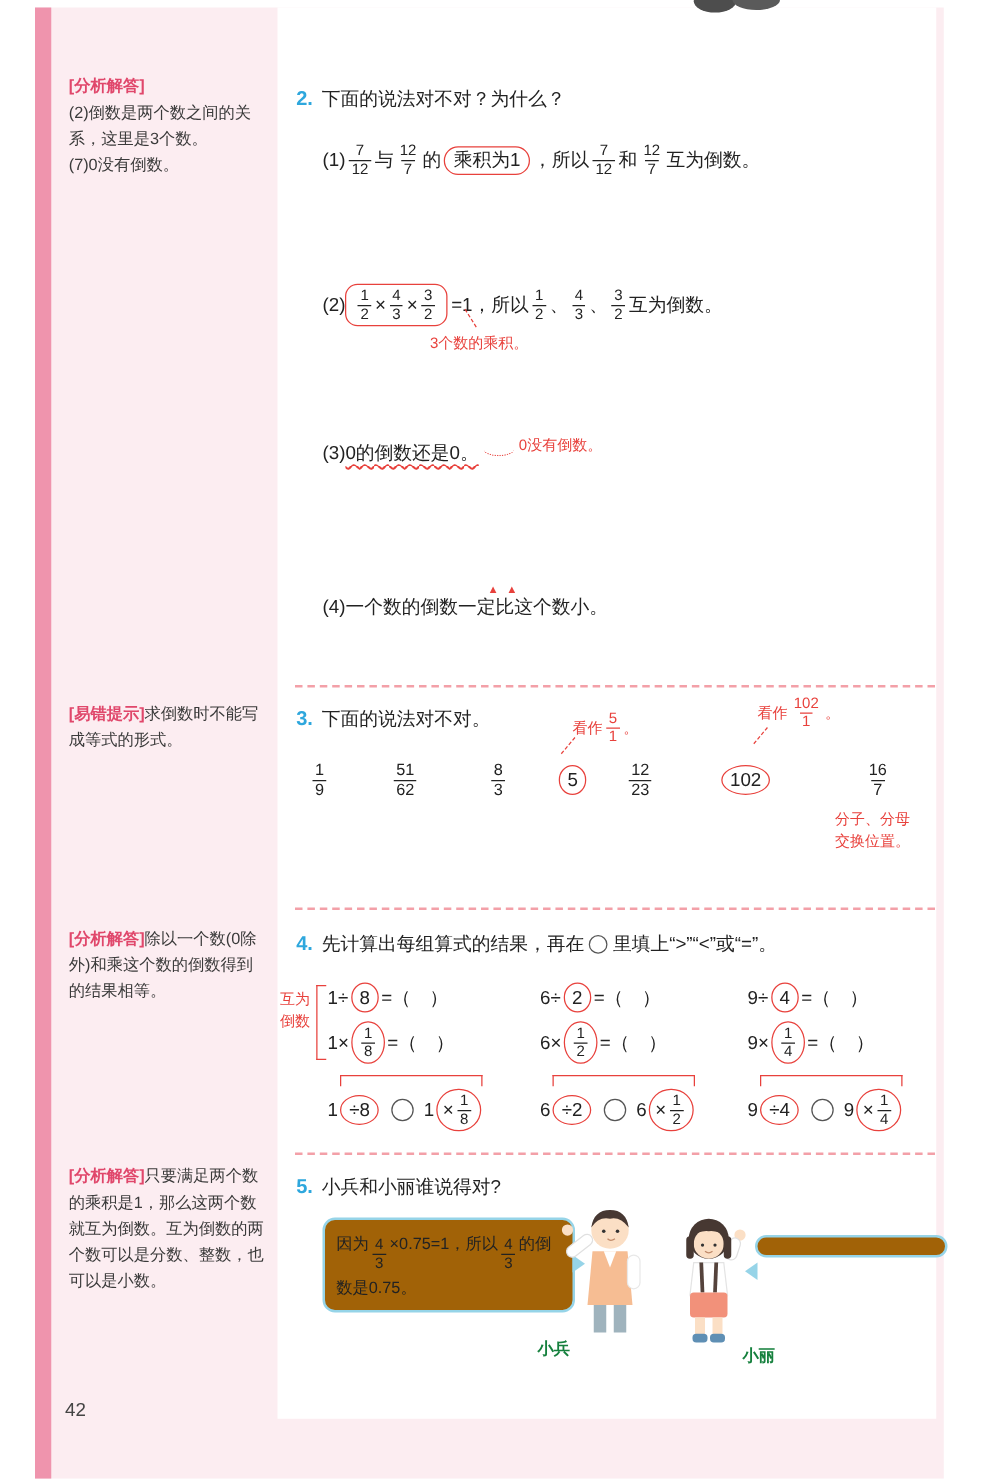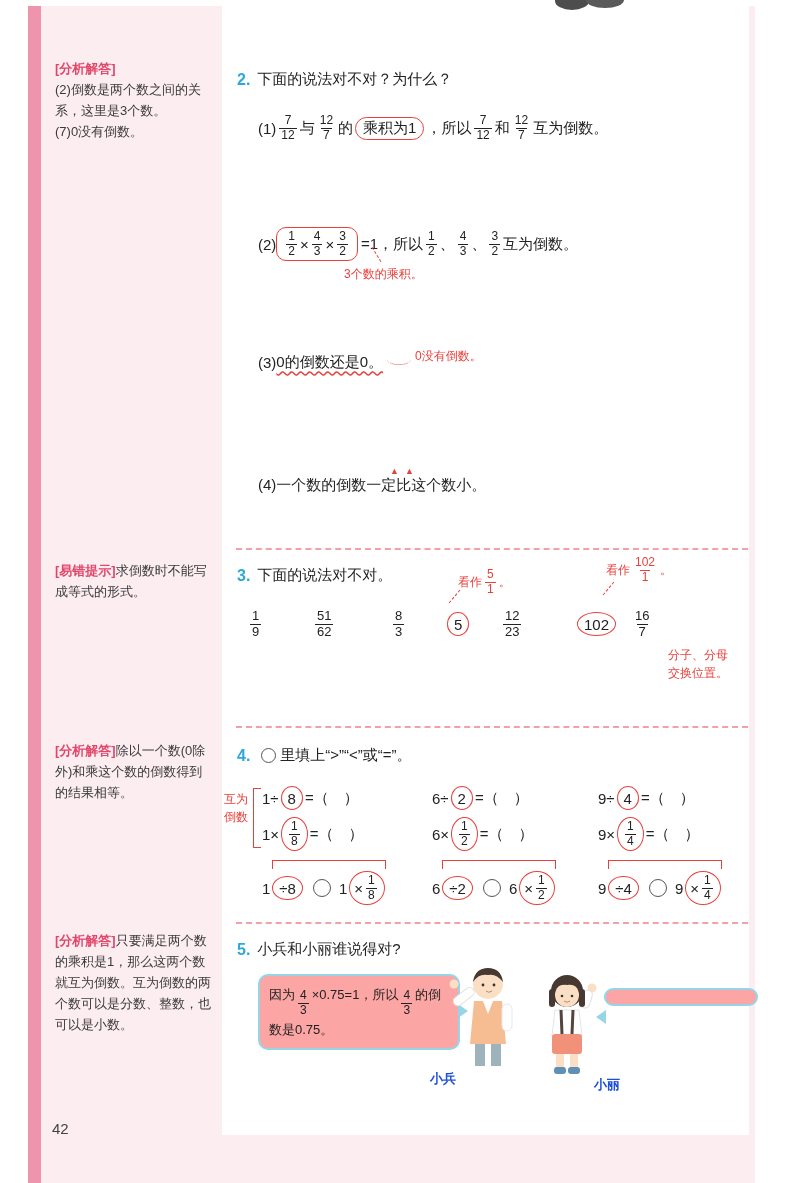--- a/index.html
+++ b/index.html
@@ -45,25 +45,25 @@
   .lbracket{position:absolute;width:7px;height:58px;border:1.6px solid #e8413c;border-right:none;}
   .g{position:absolute;width:170px;height:132px;}
   .grow{position:absolute;left:0;display:flex;align-items:center;height:36px;font-size:15px;white-space:nowrap;}
   .tbracket{position:absolute;height:8px;border:1.6px solid #e8413c;border-bottom:none;}
   .ocircle{width:16px;height:16px;border:1.3px solid #555;border-radius:50%;margin:0 8px;flex:none;display:inline-block;}
   .tcircle{display:inline-block;width:13px;height:13px;border:1.2px solid #555;border-radius:50%;margin:0 4px;flex:none;}
 
   .q3n{position:absolute;height:36px;display:flex;align-items:center;font-size:15px;}
   .q3n .frac{font-size:13px;}
 
-  .bubble{position:absolute;background:#fca5a5;border:2px solid #96d4e8;border-radius:10px;padding:7px 9px;font-size:13px;line-height:1.8;color:#222;}
+  .bubble{position:absolute;background:#a16207;border:2px solid #96d4e8;border-radius:10px;padding:7px 9px;font-size:13px;line-height:1.8;color:#222;}
   .tail-r{position:absolute;right:-10px;top:28px;width:0;height:0;border-top:7px solid transparent;border-bottom:7px solid transparent;border-left:10px solid #96d4e8;}
   .tail-l{position:absolute;left:-10px;top:20px;width:0;height:0;border-top:7px solid transparent;border-bottom:7px solid transparent;border-right:10px solid #96d4e8;}
   .figure{position:absolute;}
-  .pname{position:absolute;font-size:13px;color:#1d4ed8;font-weight:bold;}
+  .pname{position:absolute;font-size:13px;color:#15803d;font-weight:bold;}
 </style>
 </head>
 <body>
 
 <div class="page-bg"></div>
 <div class="spine"></div>
 <div class="panel"></div>
 <svg class="ornament" width="76" height="14" viewBox="0 0 76 14">
   <ellipse cx="20" cy="1" rx="17" ry="9" fill="#4d4d4d"></ellipse>
   <ellipse cx="53" cy="0" rx="19" ry="8" fill="#5a5a5a"></ellipse>
@@ -220,36 +220,37 @@
 </div>
 <div class="q3n" style="left:500px;top:606px">
   <span class="frac">
       <span class="fn">12</span>
       <span class="fd">23</span>
     </span>
 </div>
 <div class="q3n" style="left:575px;top:606px">
   <span class="roval">102</span>
 </div>
-<div class="q3n" style="left:630px;top:606px">
+<div class="q3n" style="left:690px;top:606px">
   <span class="frac">
       <span class="fn">16</span>
       <span class="fd">7</span>
     </span>
 </div>
 
 <div class="ann col" style="left:668px;top:646px">
   <span>分子、分母</span>
   <span>交换位置。</span>
 </div>
 
 <div class="divider" style="top:726px"></div>
 
 <div class="qtitle" style="left:237px;top:746px">
   <span class="qnum">4.</span>
+  <span>先计算出每组算式的结果，再在</span>
   <span class="tcircle"></span>
   <span>里填上“&gt;”“&lt;”或“=”。</span>
 </div>
 
 <div class="ann col" style="left:224px;top:790px">
   <span>互为</span>
   <span>倒数</span>
 </div>
 <div class="lbracket" style="left:253px;top:788px"></div>
 

